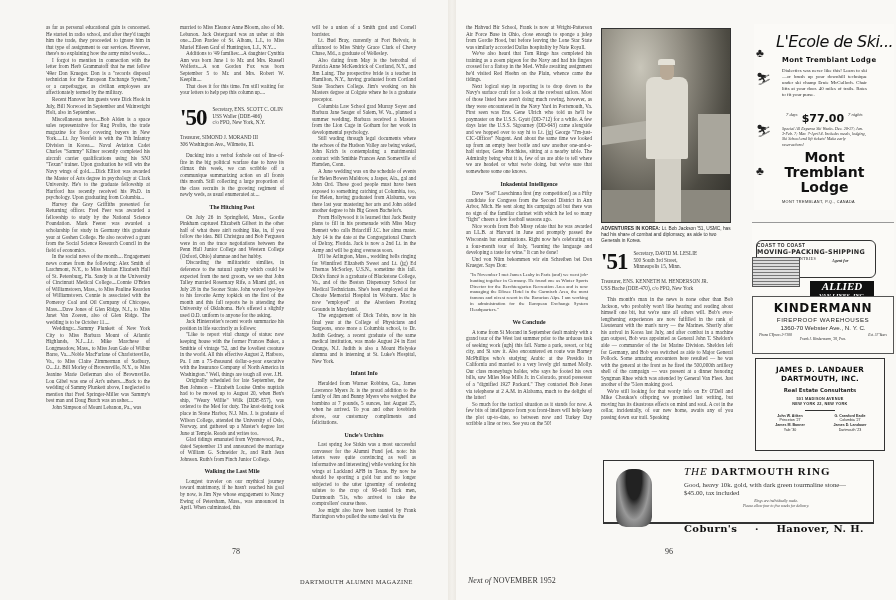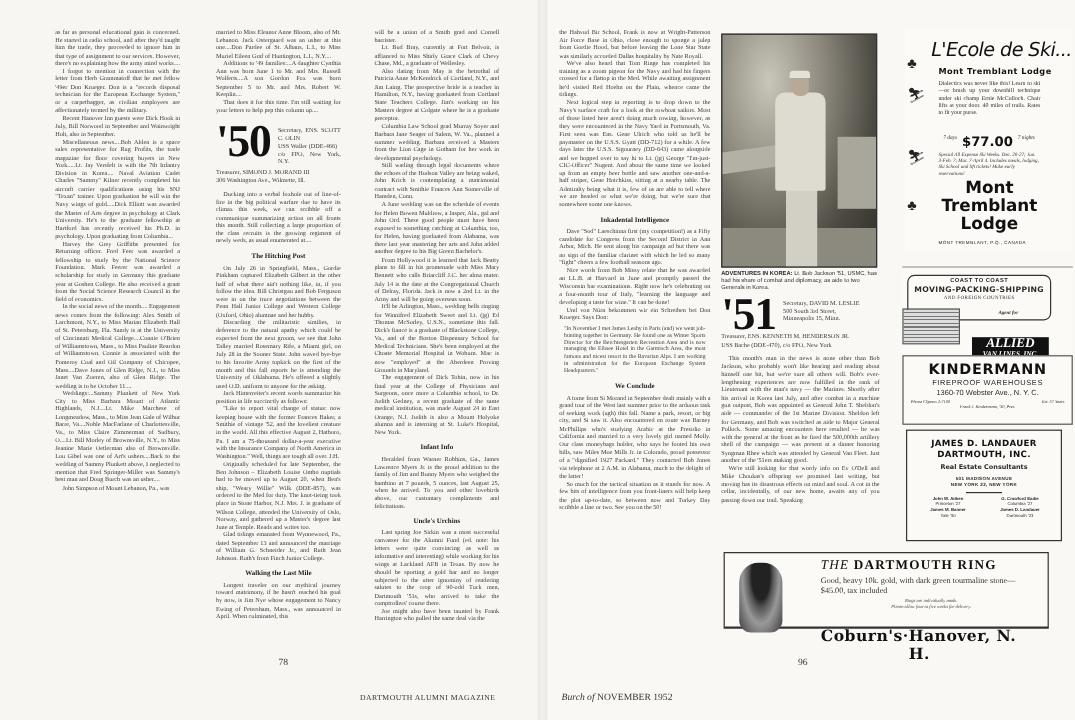--- a/index.html
+++ b/index.html
@@ -8,21 +8,21 @@
   .spread { position: absolute; left: 0; top: 0; width: 896px; height: 600px; }
   .page-left { position: absolute; left: 0; top: 0; width: 452px; height: 600px; background: #f7f6f3; }
   .page-right { position: absolute; left: 452px; top: 0; width: 444px; height: 600px; background: #f9f8f5; }
   .gutter { position: absolute; left: 448px; top: 0; width: 8px; height: 600px; background: linear-gradient(to right, #ece9e3, #f3f1ec, #ece9e3); }
   .col { position: absolute; font-size: 5.2px; line-height: 6.55px; text-align: justify; color: #3a3a3a; }
   .col p { text-indent: 6px; margin-bottom: 0; }
   .col p.noind { text-indent: 0; }
   .col h4 { font-size: 5.8px; text-align: center; font-weight: bold; margin: 6px 0 3px; color: #222; }
   .col blockquote { font-size: 4.8px; line-height: 5.9px; margin: 3px 4px; text-indent: 0; }
   .class-head { display: flex; align-items: flex-start; margin: 8px 0 2px; }
-  .class-year { font-size: 38px; line-height: 28px; font-weight: bold; color: #111; margin-right: 6px; letter-spacing: -1px; }
+  .class-year { font-size: 23px; line-height: 28px; font-weight: bold; color: #111; margin-right: 6px; letter-spacing: -1px; }
   .class-info { font-size: 5.2px; line-height: 6.6px; padding-top: 2px; }
   .treas { font-size: 5.2px; line-height: 6.6px; margin-bottom: 5px; }
   .footer { position: absolute; top: 555px; font-size: 7px; color: #333; }
   .folio { position: absolute; top: 547px; font-size: 8px; color: #333; }
   .photo { position: absolute; left: 601px; top: 28px; width: 130px; height: 195px; background: #5a5a52; overflow: hidden; border: 1px solid #333; }
   .photo .sky { position: absolute; inset: 0; background: radial-gradient(ellipse at 30% 20%, #c9c6ba 0%, #8f8b80 35%, #4c4a42 70%, #2e2d28 100%); }
   .photo .roof { position: absolute; left: 0; top: 95px; width: 45px; height: 18px; background: #b3b0a6; transform: skewY(-8deg); }
   .photo .wall { position: absolute; right: 0; top: 85px; width: 32px; height: 60px; background: #a9a69c; }
   .photo .ground { position: absolute; left: 0; bottom: 0; width: 100%; height: 32px; background: #8c897f; }
   .photo .body { position: absolute; left: 44px; top: 48px; width: 42px; height: 82px; background: #dedbd1; border-radius: 8px 8px 2px 2px; }
@@ -37,21 +37,21 @@
   .ski-sub { position: absolute; left: 28px; top: 32px; font-family: "DejaVu Sans", sans-serif; font-weight: bold; font-size: 6.8px; letter-spacing: 0.4px; color: #111; }
   .ski-body { position: absolute; left: 28px; top: 44px; width: 85px; font-size: 4.9px; line-height: 6px; text-align: justify; color: #2b2b2b; }
   .ski-price-row { position: absolute; left: 32px; top: 88px; display: flex; align-items: flex-start; gap: 4px; }
   .ski-price-row .small { font-style: italic; font-size: 4.5px; }
   .ski-price { font-family: "DejaVu Sans", sans-serif; font-weight: bold; font-size: 11px; color: #111; }
   .ski-special { position: absolute; left: 28px; top: 102px; width: 85px; font-style: italic; font-size: 4.2px; line-height: 5.2px; color: #333; }
   .ski-big { position: absolute; left: 28px; top: 126px; width: 85px; text-align: center; font-family: "DejaVu Sans", sans-serif; font-weight: bold; font-size: 14px; line-height: 15px; color: #111; }
   .ski-addr { position: absolute; left: 28px; top: 176px; font-family: "Liberation Sans", sans-serif; font-size: 3.8px; letter-spacing: 0.4px; color: #222; }
   .skier { position: absolute; left: 2px; width: 22px; color: #222; font-size: 12px; }
   .ad-allied { left: 752px; top: 222px; width: 142px; height: 72px; border-top: 1px solid #999; }
-  .allied-box { position: absolute; left: 4px; top: 6px; width: 120px; height: 38px; border: 1.2px solid #333; border-radius: 6px; text-align: center; }
+  .allied-box { position: absolute; left: 4px; top: 17px; width: 120px; height: 38px; border: 1.2px solid #333; border-radius: 6px; text-align: left; }
   .allied-line1 { font-family: "Liberation Sans", sans-serif; font-weight: bold; font-size: 4.8px; margin-top: 2px; letter-spacing: 0.4px; }
   .allied-line2 { font-family: "DejaVu Sans", sans-serif; font-weight: bold; font-size: 6.4px; letter-spacing: 0.3px; }
   .allied-line3 { font-family: "Liberation Serif", serif; font-size: 4.2px; letter-spacing: 0.3px; }
   .allied-agent { position: absolute; left: 80px; top: 35px; font-size: 4.2px; font-style: italic; font-weight: bold; }
   .allied-logo { position: absolute; left: 58px; top: 42px; width: 64px; height: 22px; background: #111; color: #fff; font-family: "Liberation Serif", serif; font-style: italic; font-weight: bold; text-align: center; line-height: 11px; font-size: 11px; margin-top: 16px; }
   .allied-logo span { display: block; font-size: 6px; line-height: 8px; }
   .building { position: absolute; left: 0; top: 34px; width: 48px; height: 30px; background: repeating-linear-gradient(to bottom, #ddd 0 2px, #777 2px 3px); border: 1px solid #555; }
   .ad-kinder { left: 752px; top: 296px; width: 142px; height: 58px; border: 1px solid #555; text-align: center; }
   .kinder-name { font-family: "DejaVu Sans", sans-serif; font-weight: bold; font-size: 12px; letter-spacing: 0.6px; margin-top: 4px; color: #111; }
   .kinder-sub { font-family: "Liberation Sans", sans-serif; font-size: 6.2px; letter-spacing: 0.5px; margin-top: 1px; }
@@ -65,21 +65,21 @@
   .land-rule { width: 30px; height: 1px; background: #333; margin: 3px auto; }
   .land-people { display: grid; grid-template-columns: 1fr 1fr; font-family: "Liberation Sans", sans-serif; font-size: 3.6px; line-height: 4.4px; padding: 0 4px; }
   .land-people div { margin-bottom: 1px; }
   .land-people b { font-weight: bold; display: block; }
   .ad-ring { left: 603px; top: 460px; width: 271px; height: 64px; border: 1.3px solid #333; border-bottom-width: 2px; }
   .ring-img { position: absolute; left: 12px; top: 8px; width: 36px; height: 58px; border-radius: 16px 16px 10px 10px; background: radial-gradient(ellipse at 50% 18%, #222 0 30%, #555 40%, #999 60%, #3a3a3a 100%); }
   .ring-title { position: absolute; left: 80px; top: 4px; font-family: "Liberation Serif", serif; font-weight: bold; font-size: 11px; letter-spacing: 1px; color: #111; }
   .ring-title i { font-style: italic; font-weight: normal; }
   .ring-desc { position: absolute; left: 80px; top: 20px; width: 180px; font-size: 6.8px; line-height: 8.4px; color: #333; }
   .ring-note { position: absolute; left: 92px; top: 38px; width: 160px; text-align: center; font-style: italic; font-size: 3.8px; line-height: 5px; color: #444; }
-  .ring-maker { position: absolute; left: 80px; top: 62px; width: 180px; font-family: "DejaVu Serif", serif; font-weight: bold; font-size: 13px; letter-spacing: 0.4px; color: #111; display: flex; justify-content: space-between; }
+  .ring-maker { position: absolute; left: 80px; top: 62px; width: 180px; font-family: "DejaVu Serif", serif; font-weight: bold; font-size: 10px; letter-spacing: 0.4px; color: #111; display: flex; justify-content: space-between; }
 </style>
 </head>
 <body>
 
 <div class="spread">
   <div class="page-left"></div>
   <div class="page-right"></div>
   <div class="gutter"></div>
 
   <div class="col" style="left:46px; top:24px; width:104px;">
@@ -264,17 +264,17 @@
     <div class="ring-maker">
       <span>Coburn's</span>
       <span>·</span>
       <span>Hanover, N. H.</span>
     </div>
   </div>
 
   <div class="folio" style="left:232px;">78</div>
   <div class="footer" style="left:300px; top:578px; font-size:6.4px; letter-spacing:0.4px;">DARTMOUTH ALUMNI MAGAZINE</div>
   <div class="footer" style="left:468px; top:576px; font-size:8px;">
-    <i>Burch of</i>
+    <i>Next of</i>
     <span style="font-variant:small-caps;">NOVEMBER 1952</span>
   </div>
   <div class="folio" style="left:665px;">96</div>
 </div>
 
 </body></html>

